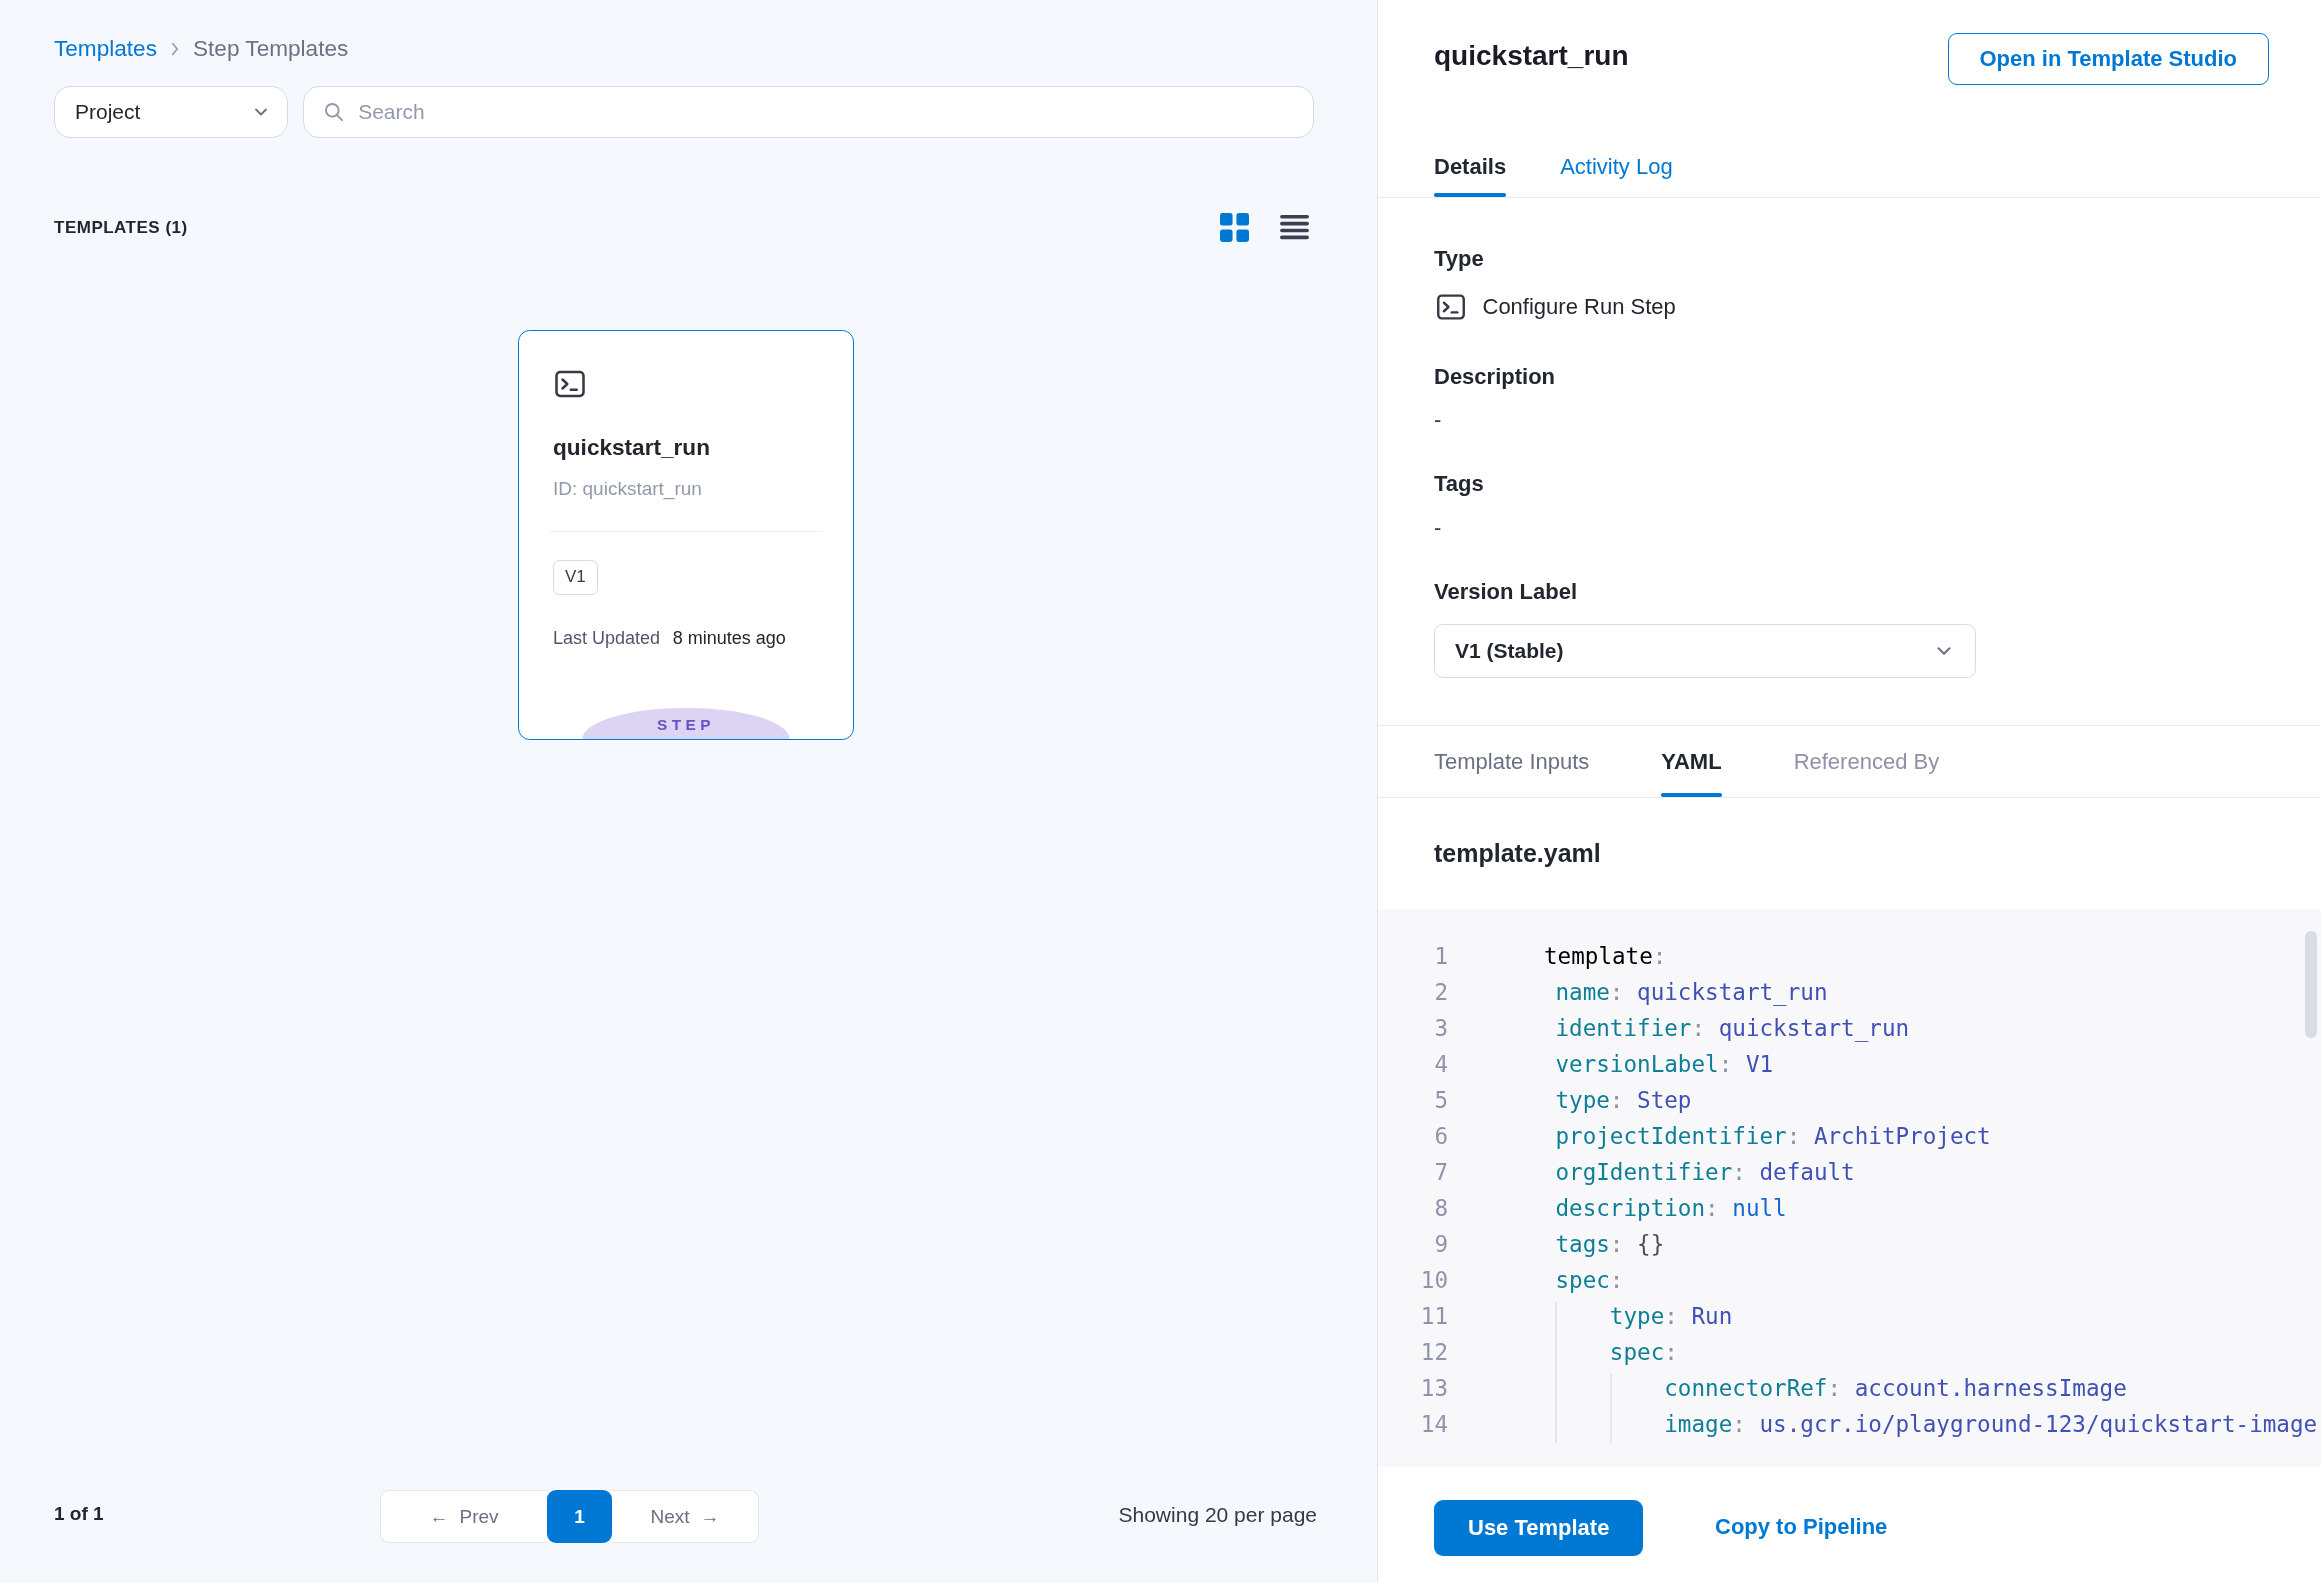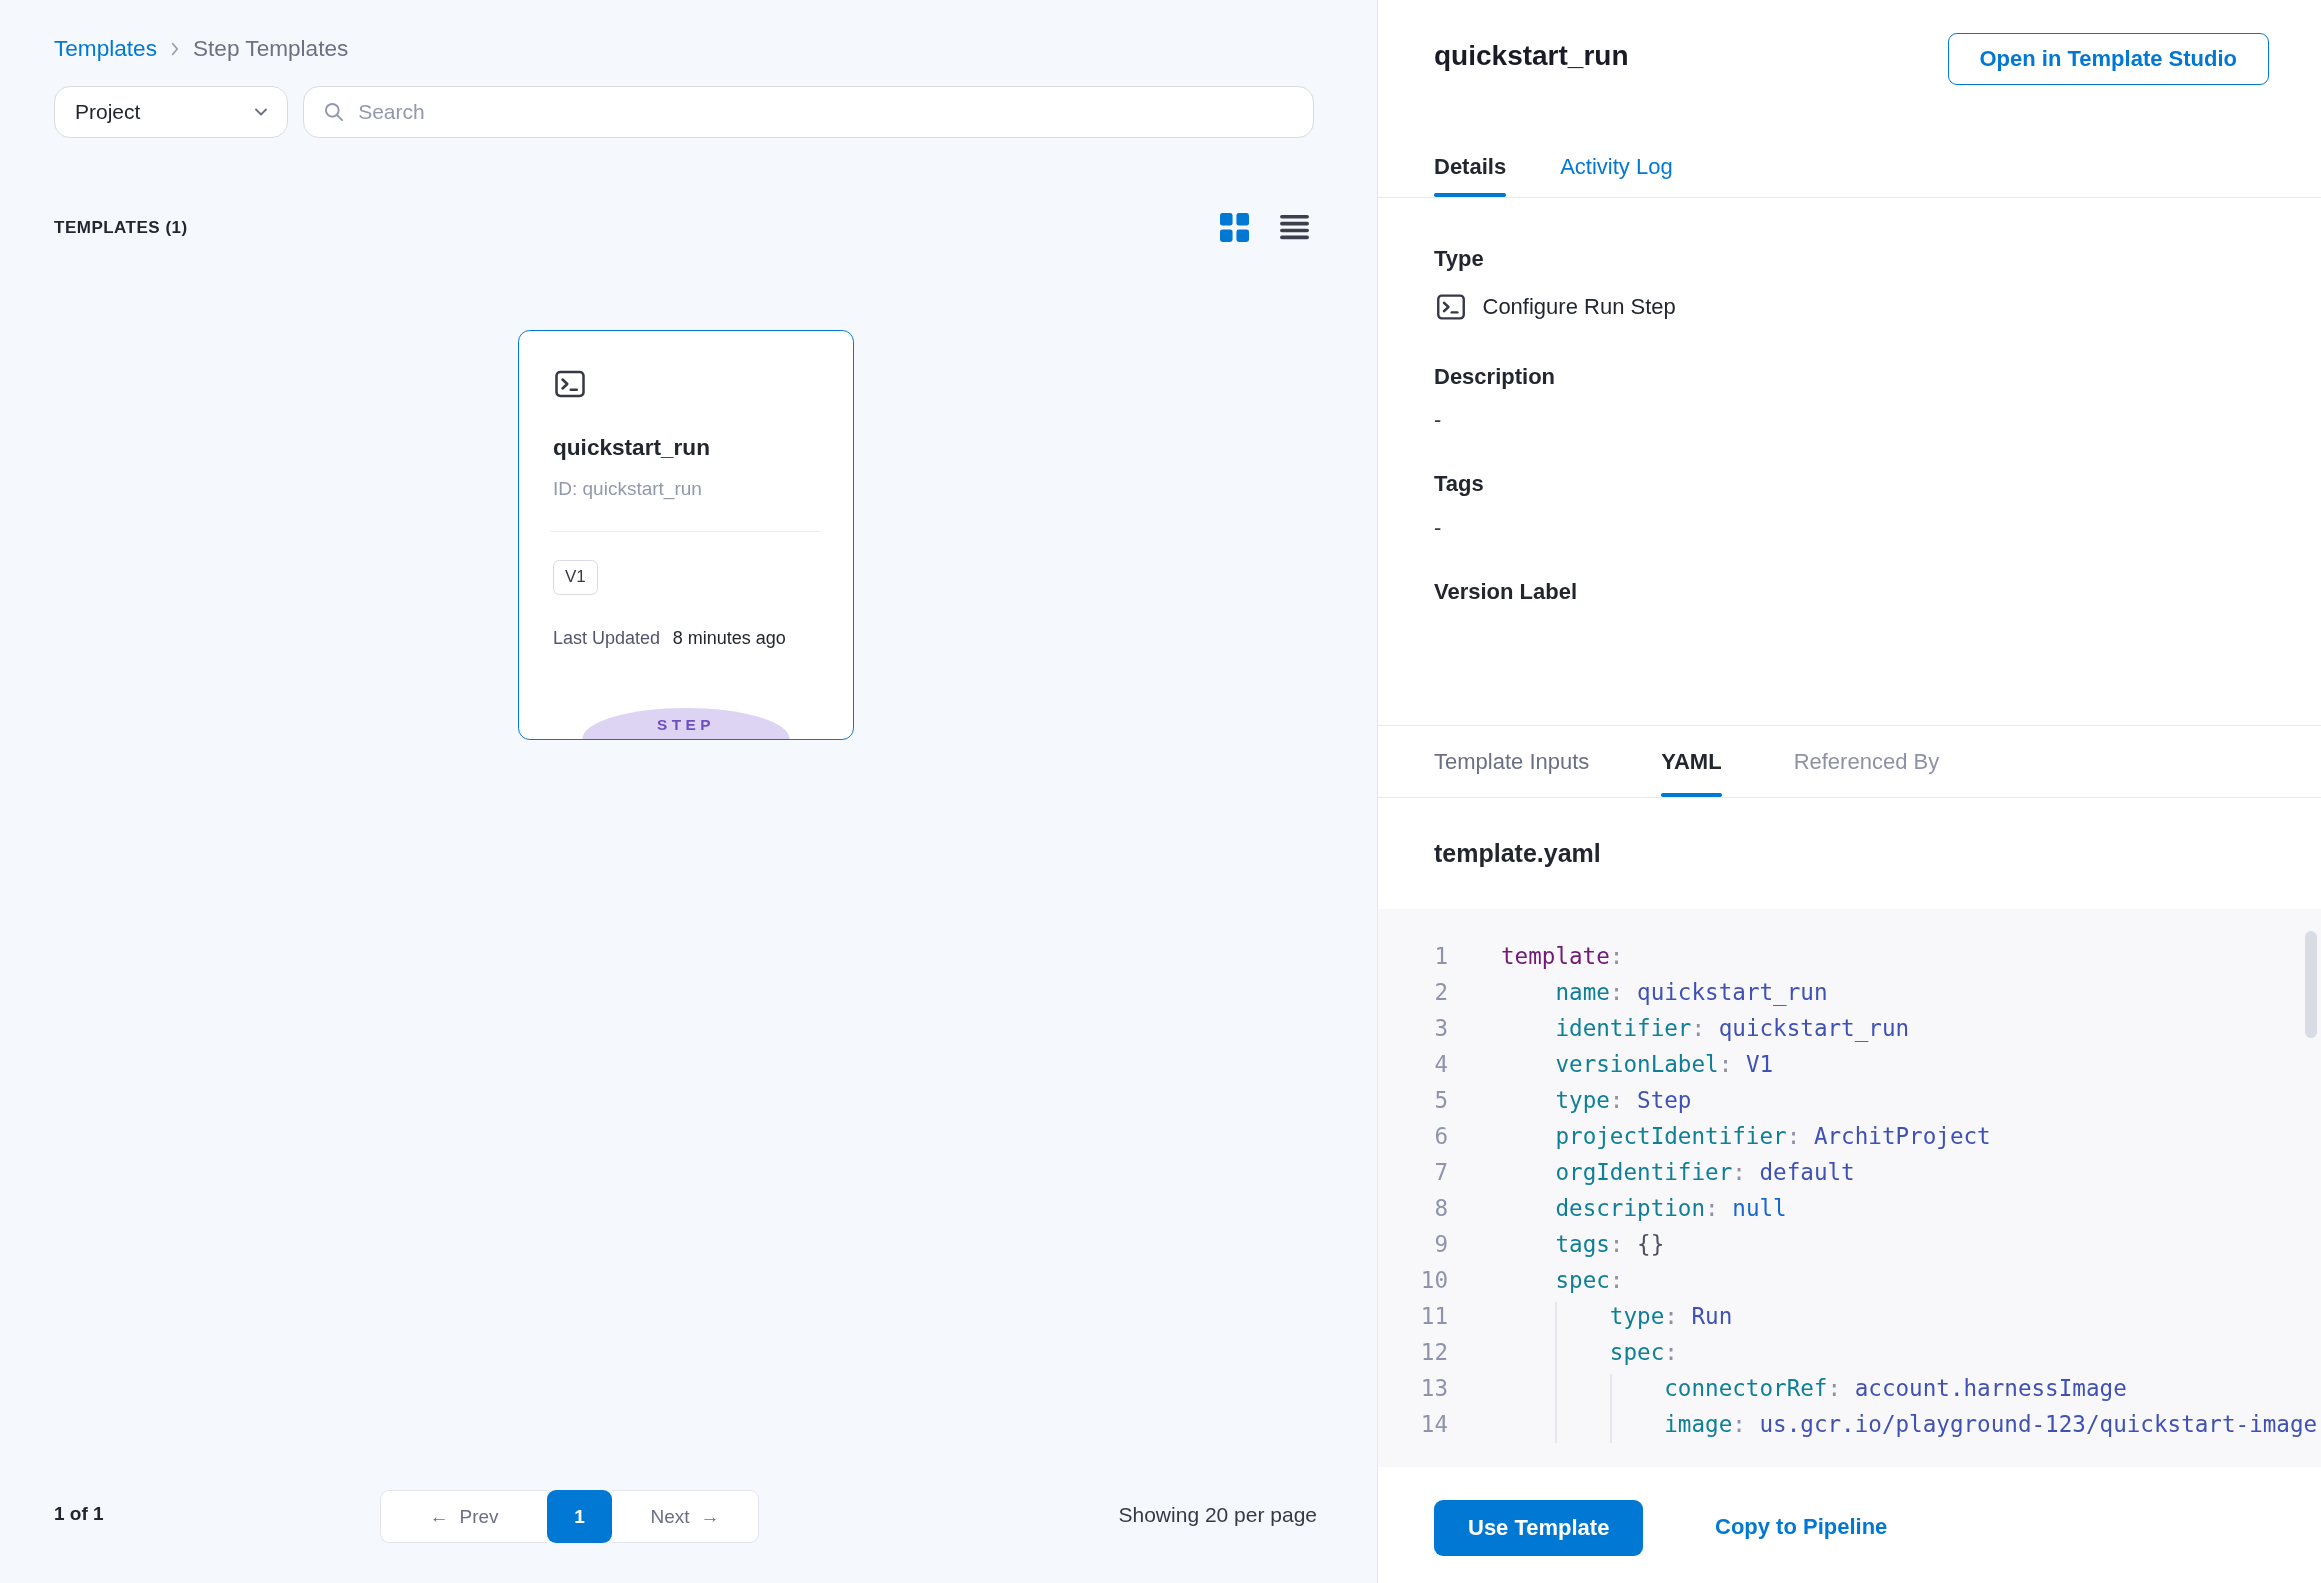--- a/index.html
+++ b/index.html
@@ -177,38 +177,44 @@
       <span>Configure Run Step</span>
     </div>
 
     <div class="sec-label" style="top:364px">Description</div>
     <div class="sec-value" style="top:407px">-</div>
 
     <div class="sec-label" style="top:471px">Tags</div>
     <div class="sec-value" style="top:515px">-</div>
 
     <div class="sec-label" style="top:579px">Version Label</div>
+    <div class="ver-select">
+      <span>V1 (Stable)</span>
+      <svg width="22" height="22" viewBox="0 0 24 24">
+          <polyline points="6,9 12,15 18,9" fill="none" stroke="#6b6f84" stroke-width="2.2" stroke-linecap="round" stroke-linejoin="round"></polyline>
+        </svg>
+    </div>
 
     <div class="rp-div"></div>
 
     <div class="subtabs">
       <div class="subtab">Template Inputs</div>
       <div class="subtab active">YAML</div>
       <div class="subtab dim">Referenced By</div>
     </div>
 
     <div class="yaml-title">template.yaml</div>
 
     <div class="code" id="code-area">
       <div class="iguide ig1"></div>
       <div class="iguide ig2"></div>
       <div id="code-lines">
           <div class="code-line">
             <span class="ln">1</span>
-            <span class="ct"><span style="color: #701a75;">template</span><span style="color: rgb(143, 146, 166);">:</span></span>
+            <span class="ct"><span style="color: #000000; margin-left: 43px;">template</span><span style="color: rgb(143, 146, 166);">:</span></span>
           </div>
           <div class="code-line">
             <span class="ln">2</span>
             <span class="ct"><span style="color: rgb(143, 146, 166);">    </span><span style="color: rgb(14, 127, 150);">name</span><span style="color: rgb(143, 146, 166);">:</span><span style="color: rgb(143, 146, 166);"> </span><span style="color: rgb(63, 81, 181);">quickstart_run</span></span>
           </div>
           <div class="code-line">
             <span class="ln">3</span>
             <span class="ct"><span style="color: rgb(143, 146, 166);">    </span><span style="color: rgb(14, 127, 150);">identifier</span><span style="color: rgb(143, 146, 166);">:</span><span style="color: rgb(143, 146, 166);"> </span><span style="color: rgb(63, 81, 181);">quickstart_run</span></span>
           </div>
           <div class="code-line">

